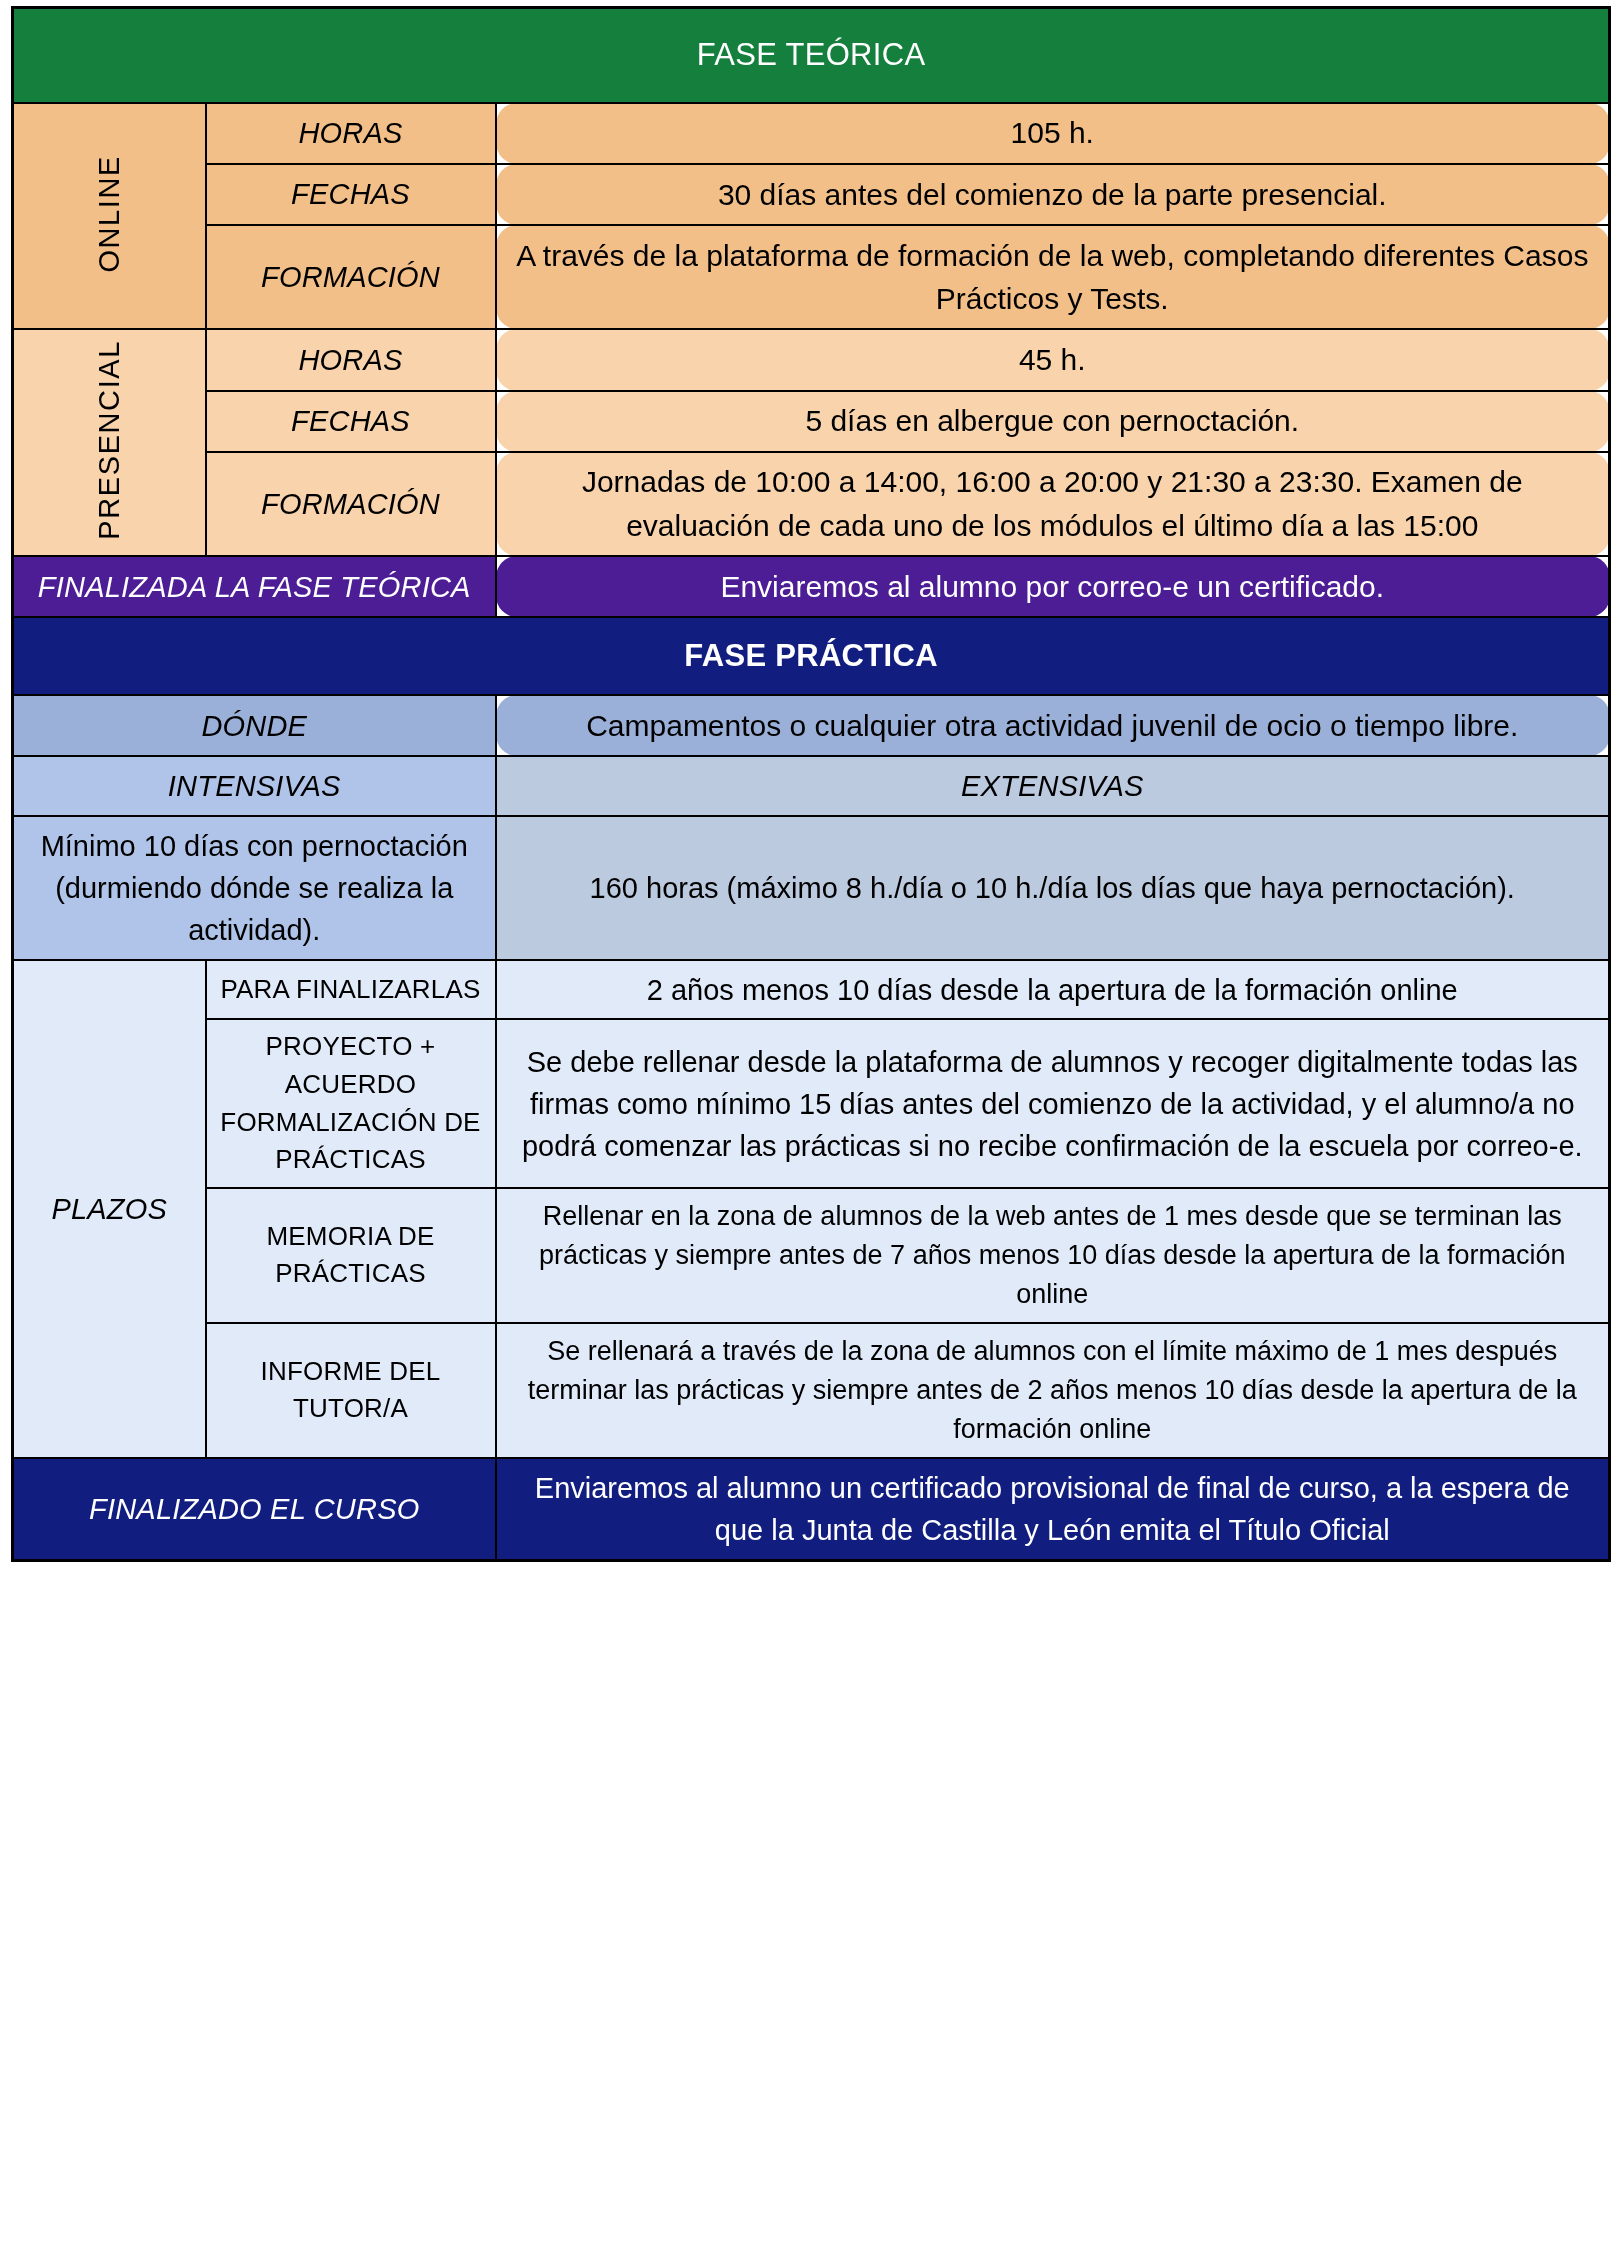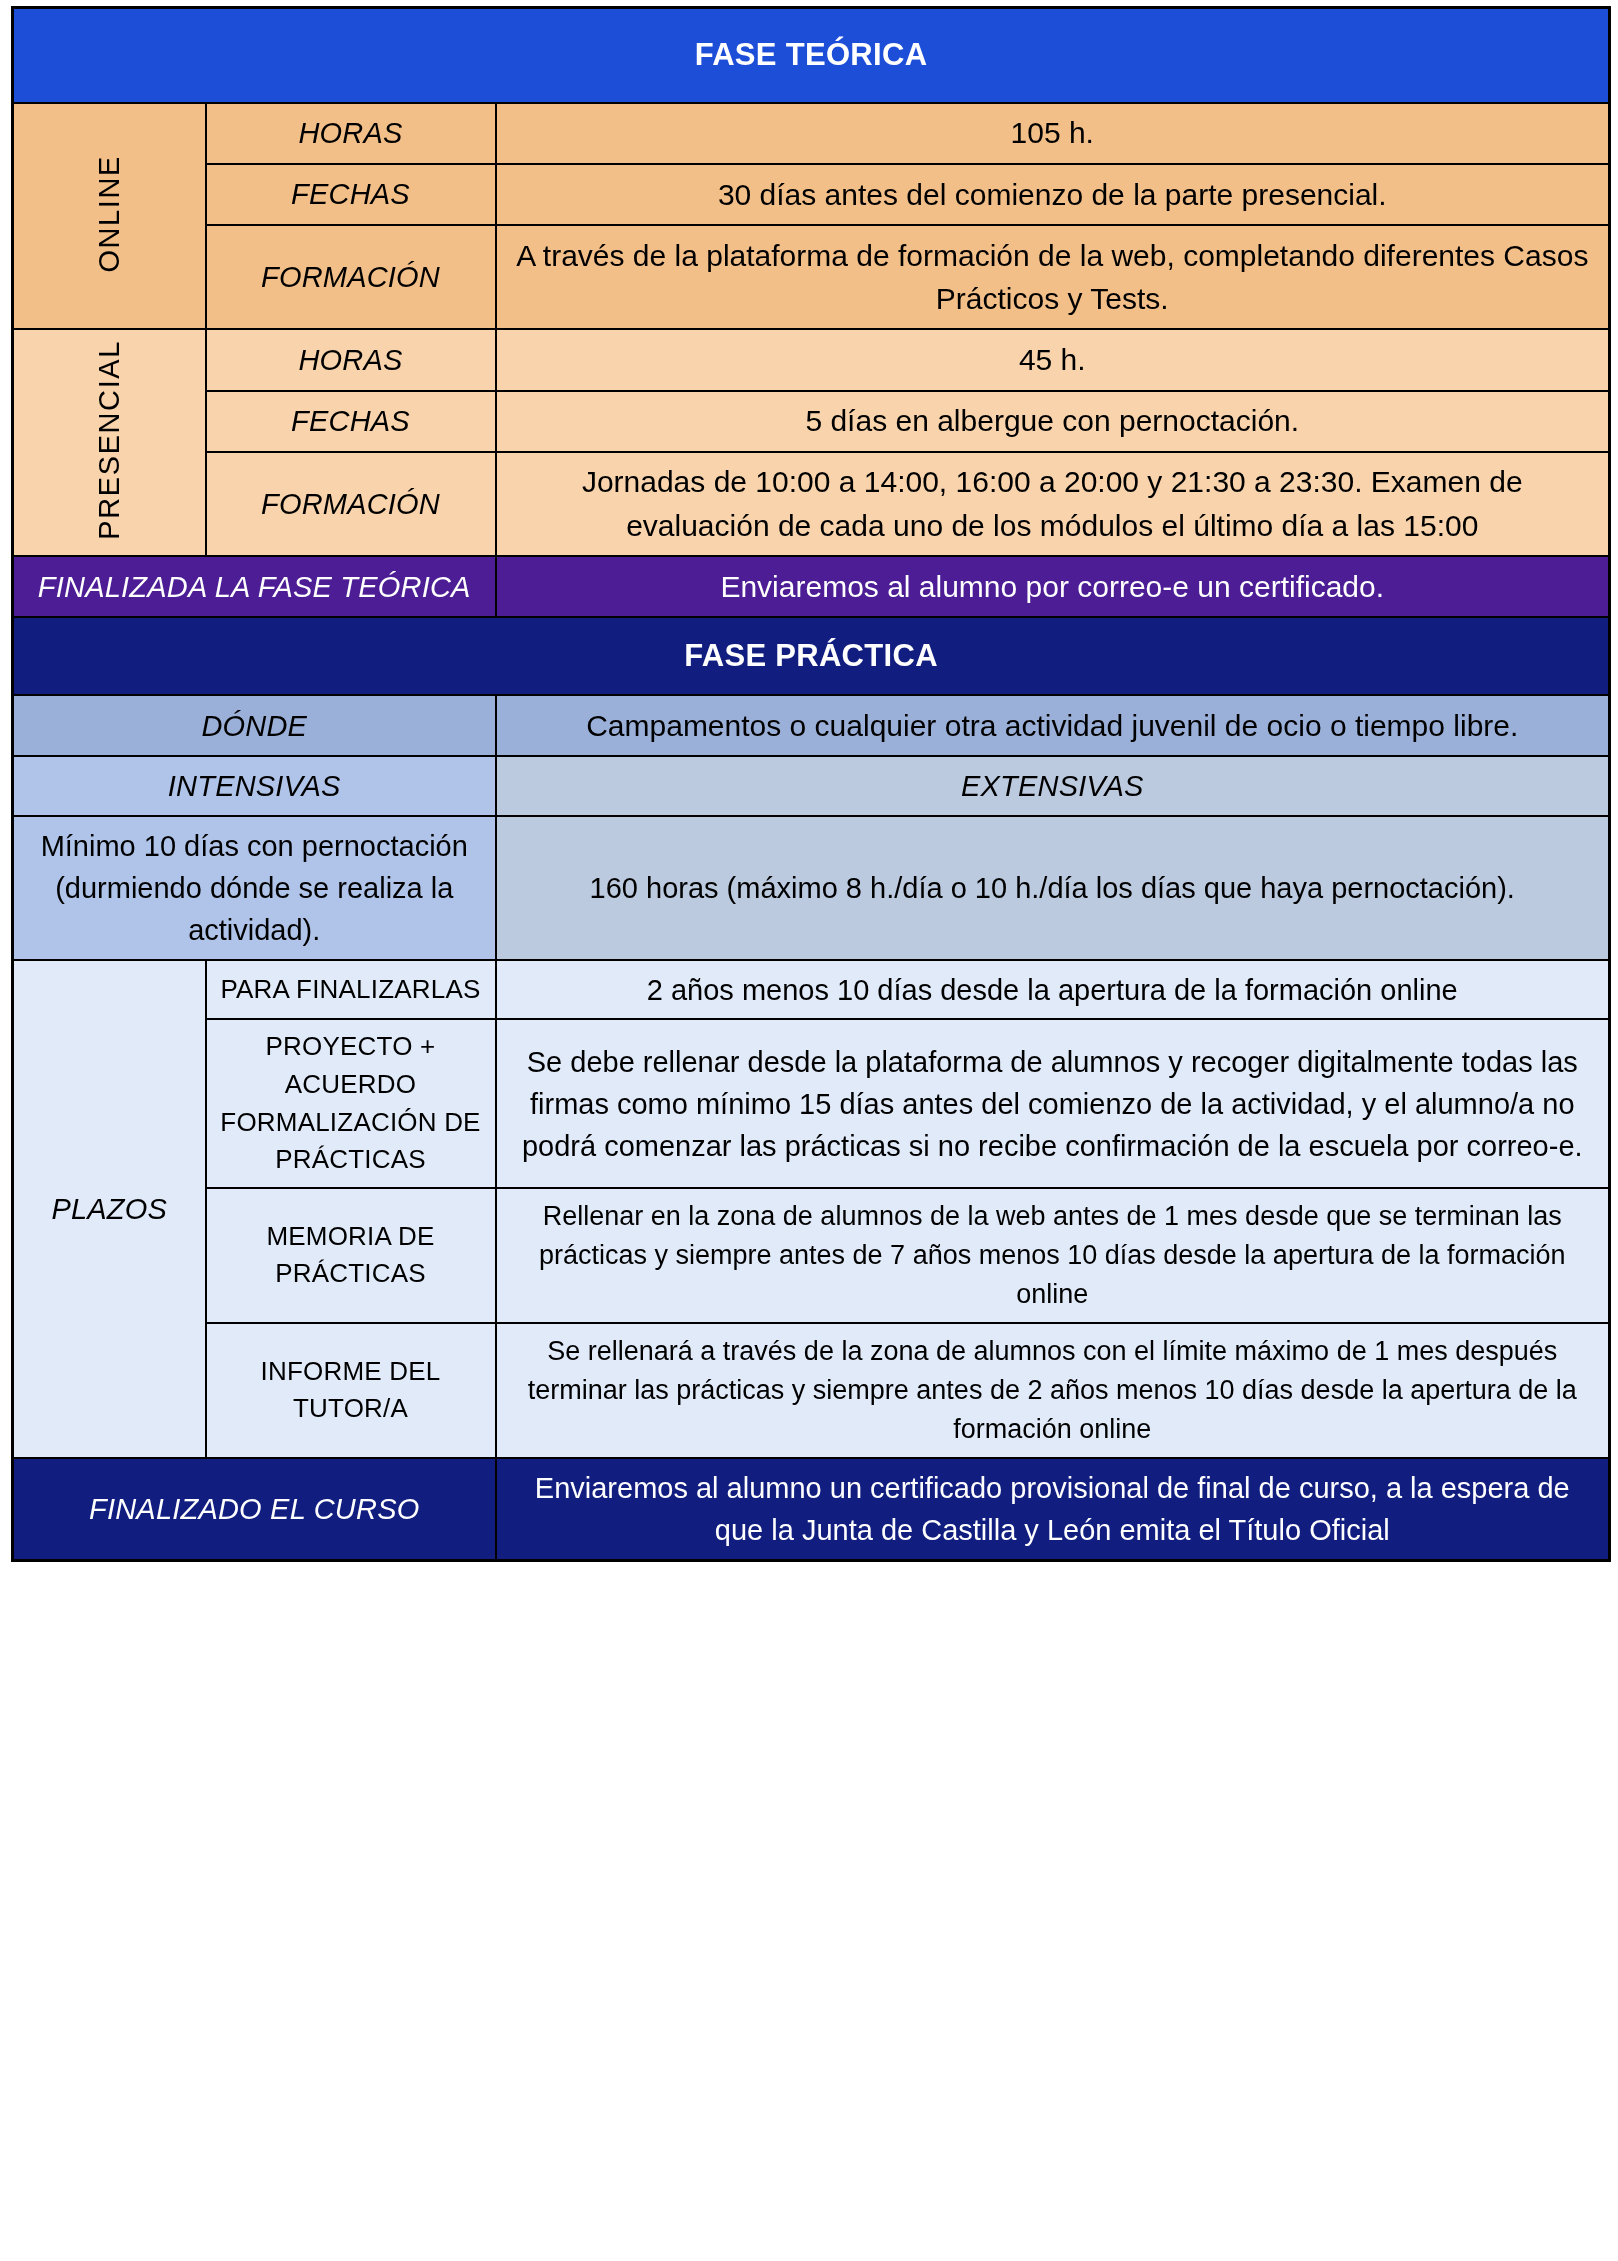--- a/index.html
+++ b/index.html
@@ -33,23 +33,23 @@
     line-height: 1.45;
   }
 
   
   col.c1 { width: 193px; }
   col.c2 { width: 290px; }
   col.c3 { width: 1114px; }
 
   
   .banner-teorica {
-    background: #1d4ed8;
-    color: #ffffff;
-    font-weight: bold;
+    background: #15803d;
+    color: #ffffff;
+    font-weight: normal;
     font-size: 31px;
     letter-spacing: 0.3px;
     height: 95px;
   }
   .banner-practica {
     background: #111E7F;
     color: #ffffff;
     font-weight: bold;
     font-size: 31px;
     letter-spacing: 0.3px;
@@ -69,20 +69,21 @@
     display: inline-block;
   }
 
   .lbl {
     font-size: 29px;
     letter-spacing: 0.2px;
     font-style: italic;
   }
   .val {
     font-size: 30px;
+    border-radius: 21px;
   }
 
   
   .close-teorica {
     background: #4c1d95;
     color: #ffffff;
   }
 
   
   .donde-cell { background: #9BB0D9; }

